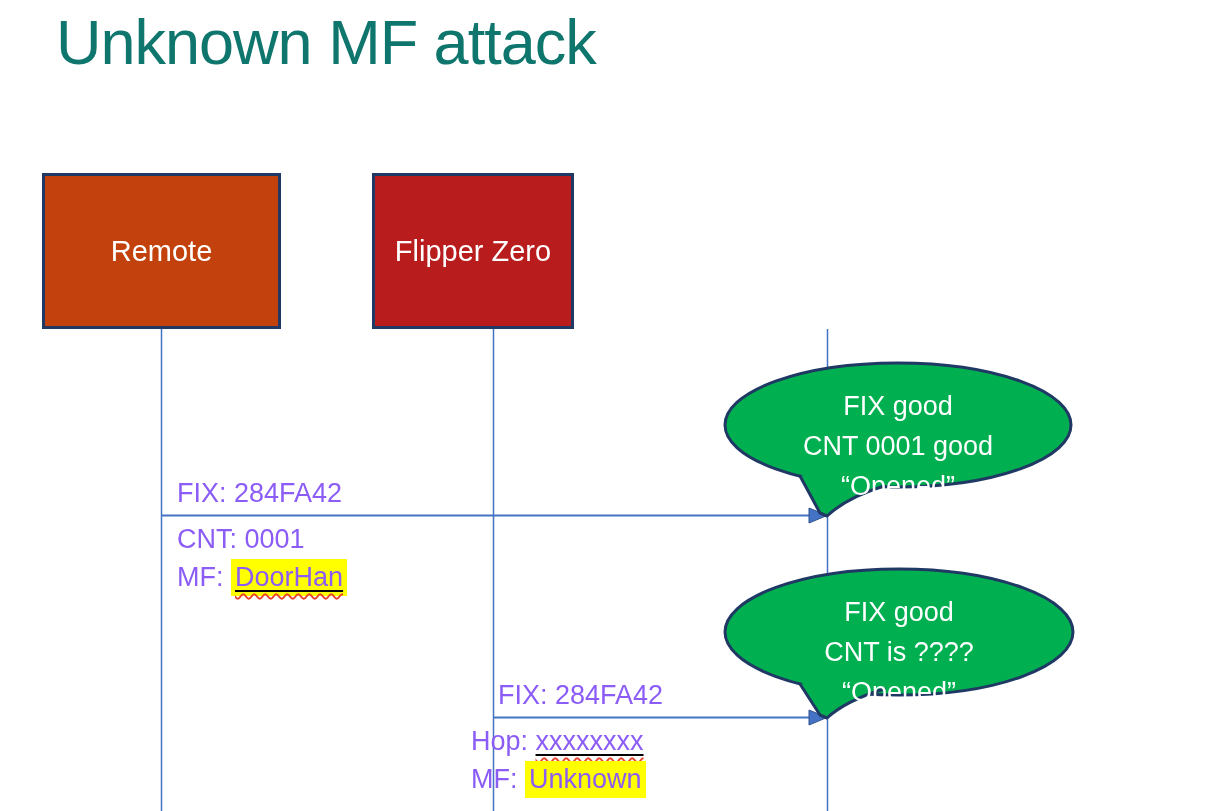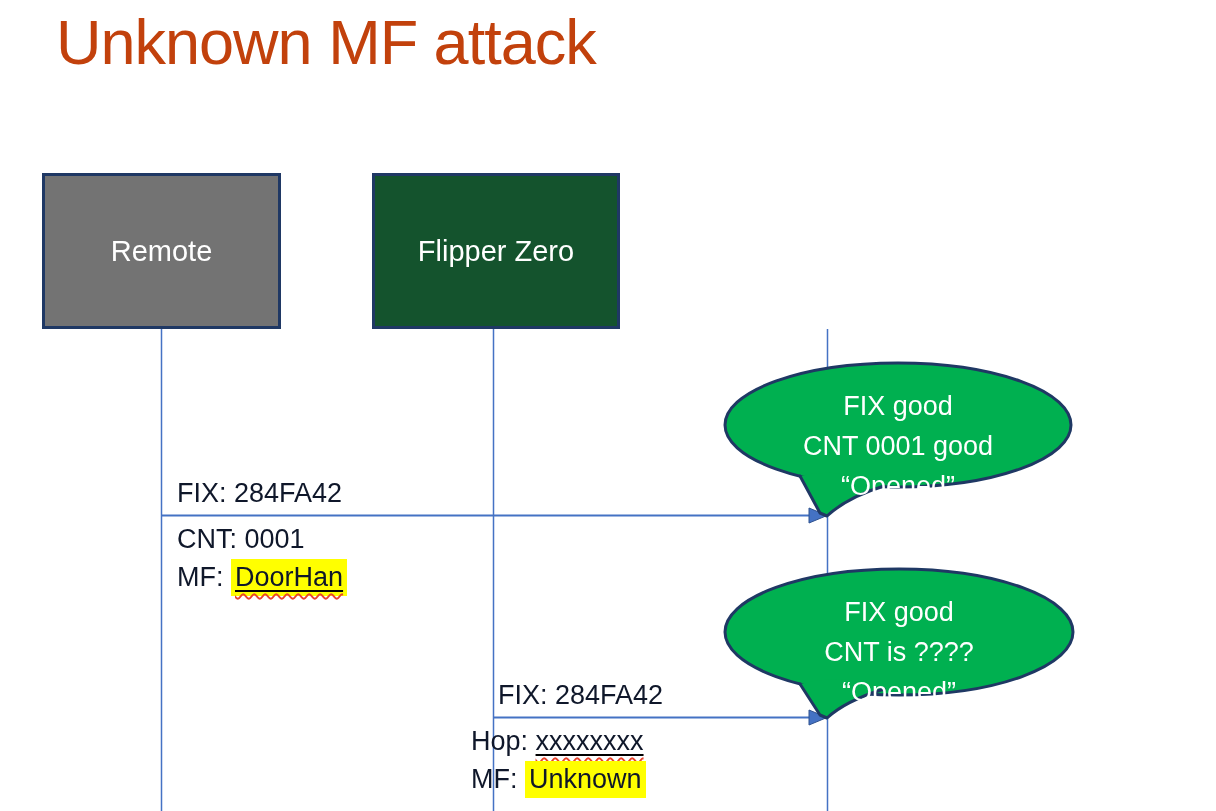--- a/index.html
+++ b/index.html
@@ -17,45 +17,45 @@
     z-index: 1;
   }
   .slide-title {
     position: absolute;
     left: 56px;
     top: 6px;
     z-index: 2;
     font-size: 63px;
     font-weight: 300;
     letter-spacing: -1px;
-    color: #c2410c;
+    color: #0f766e;
     white-space: nowrap;
   }
   .actor-box {
     position: absolute;
     top: 173px;
     height: 156px;
     z-index: 2;
     box-sizing: border-box;
     border: 3px solid #1F3864;
     display: flex;
     align-items: center;
     justify-content: center;
     color: #ffffff;
     font-size: 29px;
     white-space: nowrap;
   }
-  .actor-remote   { left: 42px;  width: 239px; background: #737373; }
-  .actor-flipper  { left: 372px; width: 248px; background: #14532d; text-align: center; }
+  .actor-remote   { left: 42px;  width: 239px; background: #c2410c; }
+  .actor-flipper  { left: 372px; width: 202px; background: #b91c1c; text-align: center; }
   .actor-receiver { left: 708px; width: 240px; background: #00B050; }
 
   .msg-label {
     position: absolute;
     z-index: 2;
-    color: #0f172a;
+    color: #8b5cf6;
     font-size: 27px;
     line-height: 38px;
     white-space: nowrap;
   }
   .msg-above-1 { left: 177px; top: 477px; line-height: 32px; }
   .msg-below-1 { left: 177px; top: 520px; }
   .msg-above-2 { left: 498px; top: 679px; line-height: 32px; }
   .msg-below-2 { left: 471px; top: 722px; }
 
   .hl { background: #FFFF00; padding: 3px 4px 4px 4px; }

